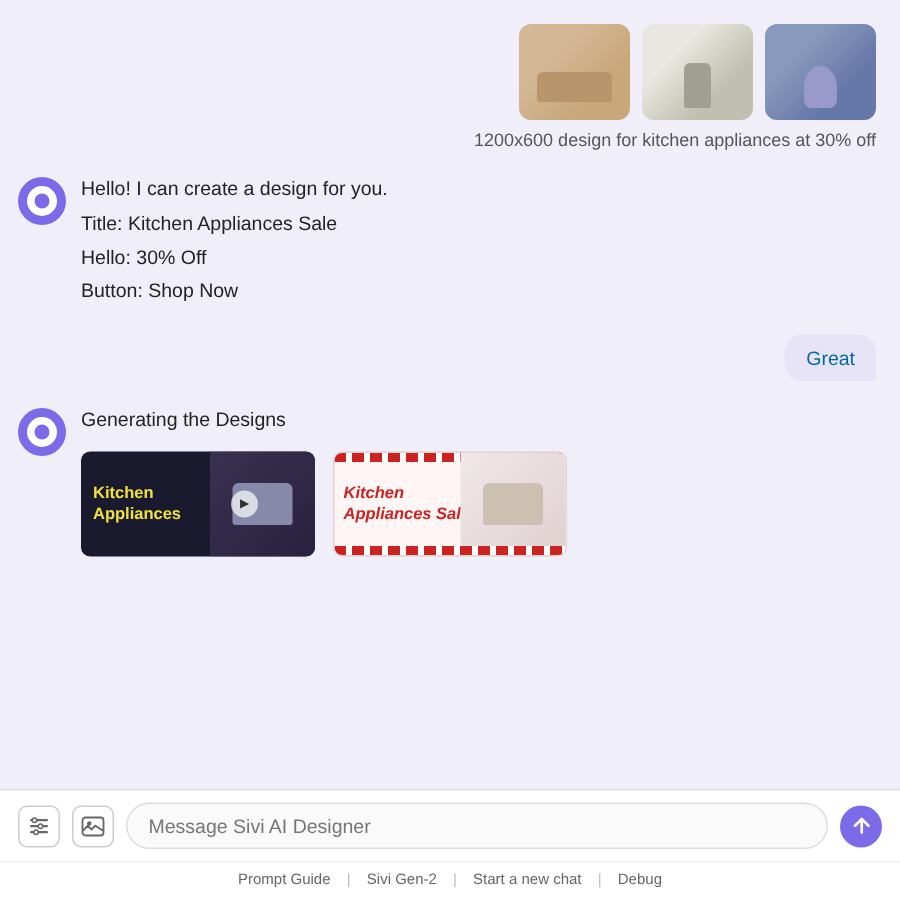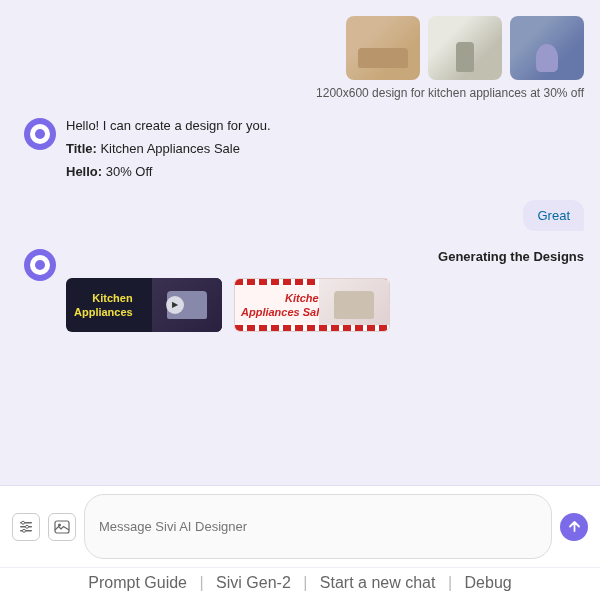--- a/index.html
+++ b/index.html
@@ -11,21 +11,21 @@
       font-size: 13px;
       color: #222;
       overflow: hidden;
       display: flex;
       flex-direction: column;
     }
 
     .chat-area {
       flex: 1;
       overflow-y: auto;
-      padding: 16px 16px 8px 24px;
+      padding: 16px 16px 8px 12px;
     }
 
     
     .image-preview-row {
       display: flex;
       justify-content: flex-end;
       gap: 8px;
       margin-bottom: 6px;
     }
     .preview-thumb {
@@ -110,52 +110,51 @@
       width: 10px;
       height: 10px;
       border-radius: 50%;
       background: #7c6be8;
     }
     .bot-text {
       flex: 1;
       line-height: 1.6;
     }
     .bot-text p { margin-bottom: 2px; }
-    .bot-text strong { font-weight: 700; }
+    .bot-text strong { font-weight: 400; }
 
     
     .user-message-row {
       display: flex;
       justify-content: flex-end;
       margin-bottom: 16px;
     }
     .user-bubble {
       background: #e8e4f8;
       border-radius: 12px 12px 2px 12px;
       padding: 8px 14px;
       font-size: 13px;
       color: #0369a1;
       max-width: 80%;
     }
 
     
     .generating-section {
       margin-top: 4px;
-      text-align: right;
     }
 
     
     .design-cards-row {
       display: flex;
       gap: 12px;
       margin-top: 10px;
     }
     .design-card {
       width: 156px;
-      height: 54px;
+      height: 70px;
       border-radius: 6px;
       overflow: hidden;
       position: relative;
       flex-shrink: 0;
     }
     .design-card-dark {
       background: #1a1a2e;
       display: flex;
       align-items: center;
       justify-content: flex-start;
@@ -255,21 +254,21 @@
       justify-content: center;
       cursor: pointer;
       color: #666;
       font-size: 13px;
       flex-shrink: 0;
     }
     .input-field {
       flex: 1;
       border: 1px solid #ddd;
       border-radius: 20px;
-      padding: 24px 14px;
+      padding: 7px 14px;
       font-size: 13px;
       color: #888;
       background: #fafafa;
       outline: none;
     }
     .send-btn {
       width: 28px;
       height: 28px;
       background: #7c6be8;
       border-radius: 50%;
@@ -280,21 +279,21 @@
       flex-shrink: 0;
       color: #fff;
       font-size: 13px;
     }
 
     
     .footer-links {
       background: #fff;
       padding: 6px 0 8px 0;
       text-align: center;
-      font-size: 16px;
+      font-size: 10px;
       color: #666;
       border-top: 1px solid #f0eef8;
     }
     .footer-links a {
       color: #666;
       text-decoration: none;
       margin: 0 8px;
     }
     .footer-links span.sep {
       color: #bbb;
@@ -313,20 +312,21 @@
   <div class="image-label">1200x600 design for kitchen appliances at 30% off</div>
 
   <div class="bot-message">
     <div class="bot-avatar">
       <div class="bot-avatar-inner"></div>
     </div>
     <div class="bot-text">
       <p>Hello! I can create a design for you.</p>
       <p><strong>Title:</strong> Kitchen Appliances Sale</p>
       <p><strong>Hello:</strong> 30% Off</p>
+      <p><strong>Button:</strong> Shop Now</p>
     </div>
   </div>
 
   <div class="user-message-row">
     <div class="user-bubble">Great</div>
   </div>
 
   <div class="bot-message generating-section">
     <div class="bot-avatar">
       <div class="bot-avatar-inner"></div>

